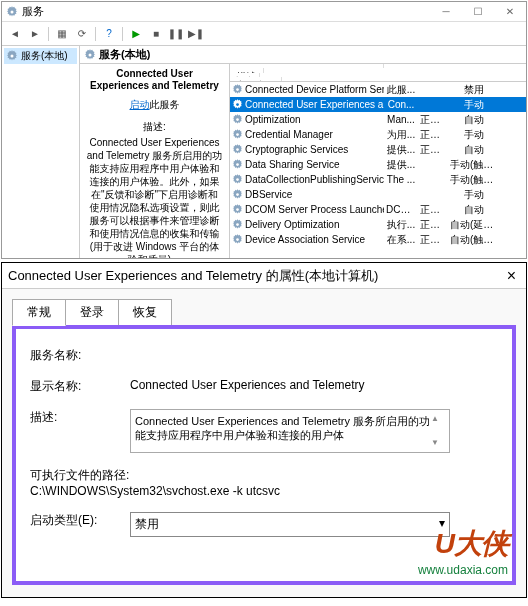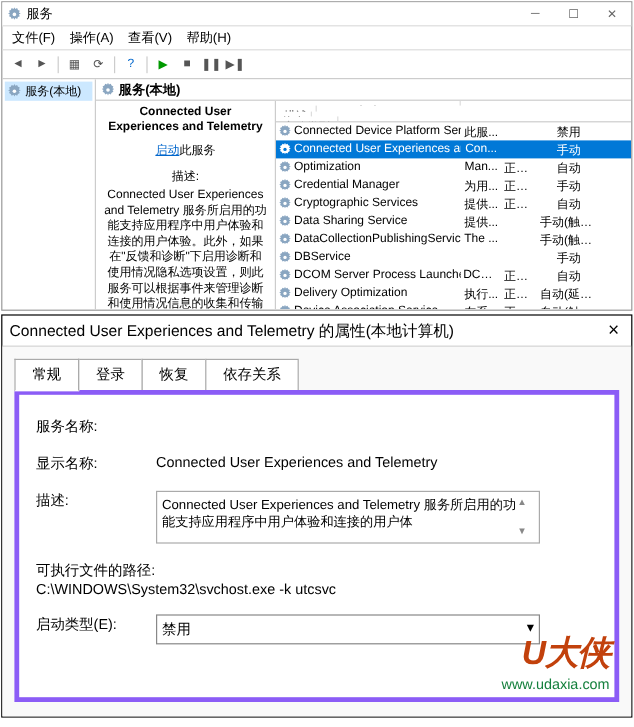--- a/index.html
+++ b/index.html
@@ -77,26 +77,20 @@
         <path d="M8 0l1 2 2-1 1 2 2 1-1 2 2 1-2 1 1 2-2 1-1 2-2-1-1 2-1-2-2 1-1-2-2-1 1-2-2-1 2-1-1-2 2-1 1-2 2 1z"></path>
         <circle cx="8" cy="8" r="2" fill="#fff"></circle>
       </svg>
     <span>服务</span>
     <div class="titlebar-controls">
       <div class="titlebar-btn">─</div>
       <div class="titlebar-btn">☐</div>
       <div class="titlebar-btn">✕</div>
     </div>
   </div>
-  <div class="menubar">
-    <span>文件(F)</span>
-    <span>操作(A)</span>
-    <span>查看(V)</span>
-    <span>帮助(H)</span>
-  </div>
   <div class="toolbar">
     <div class="tool-btn">◄</div>
     <div class="tool-btn">►</div>
     <div class="tool-sep"></div>
     <div class="tool-btn">▦</div>
     <div class="tool-btn">⟳</div>
     <div class="tool-sep"></div>
     <div class="tool-btn" style="color:#06c">?</div>
     <div class="tool-sep"></div>
     <div class="tool-btn" style="color:#090">▶</div>
@@ -281,21 +275,20 @@
 <div class="bottom-window">
   <div class="dlg-title">
     <span>Connected User Experiences and Telemetry 的属性(本地计算机)</span>
     <span class="dlg-close">×</span>
   </div>
   <div class="dlg-body">
     <div class="tabstrip">
       <div class="tab active">常规</div>
       <div class="tab">登录</div>
       <div class="tab">恢复</div>
-      <div class="tab">依存关系</div>
     </div>
     <div class="tabpanel">
       <div class="field-row">
         <div class="field-label">服务名称:</div>
       </div>
       <div class="field-row">
         <div class="field-label">显示名称:</div>
         <div class="field-value">Connected User Experiences and Telemetry</div>
       </div>
       <div class="field-row">

